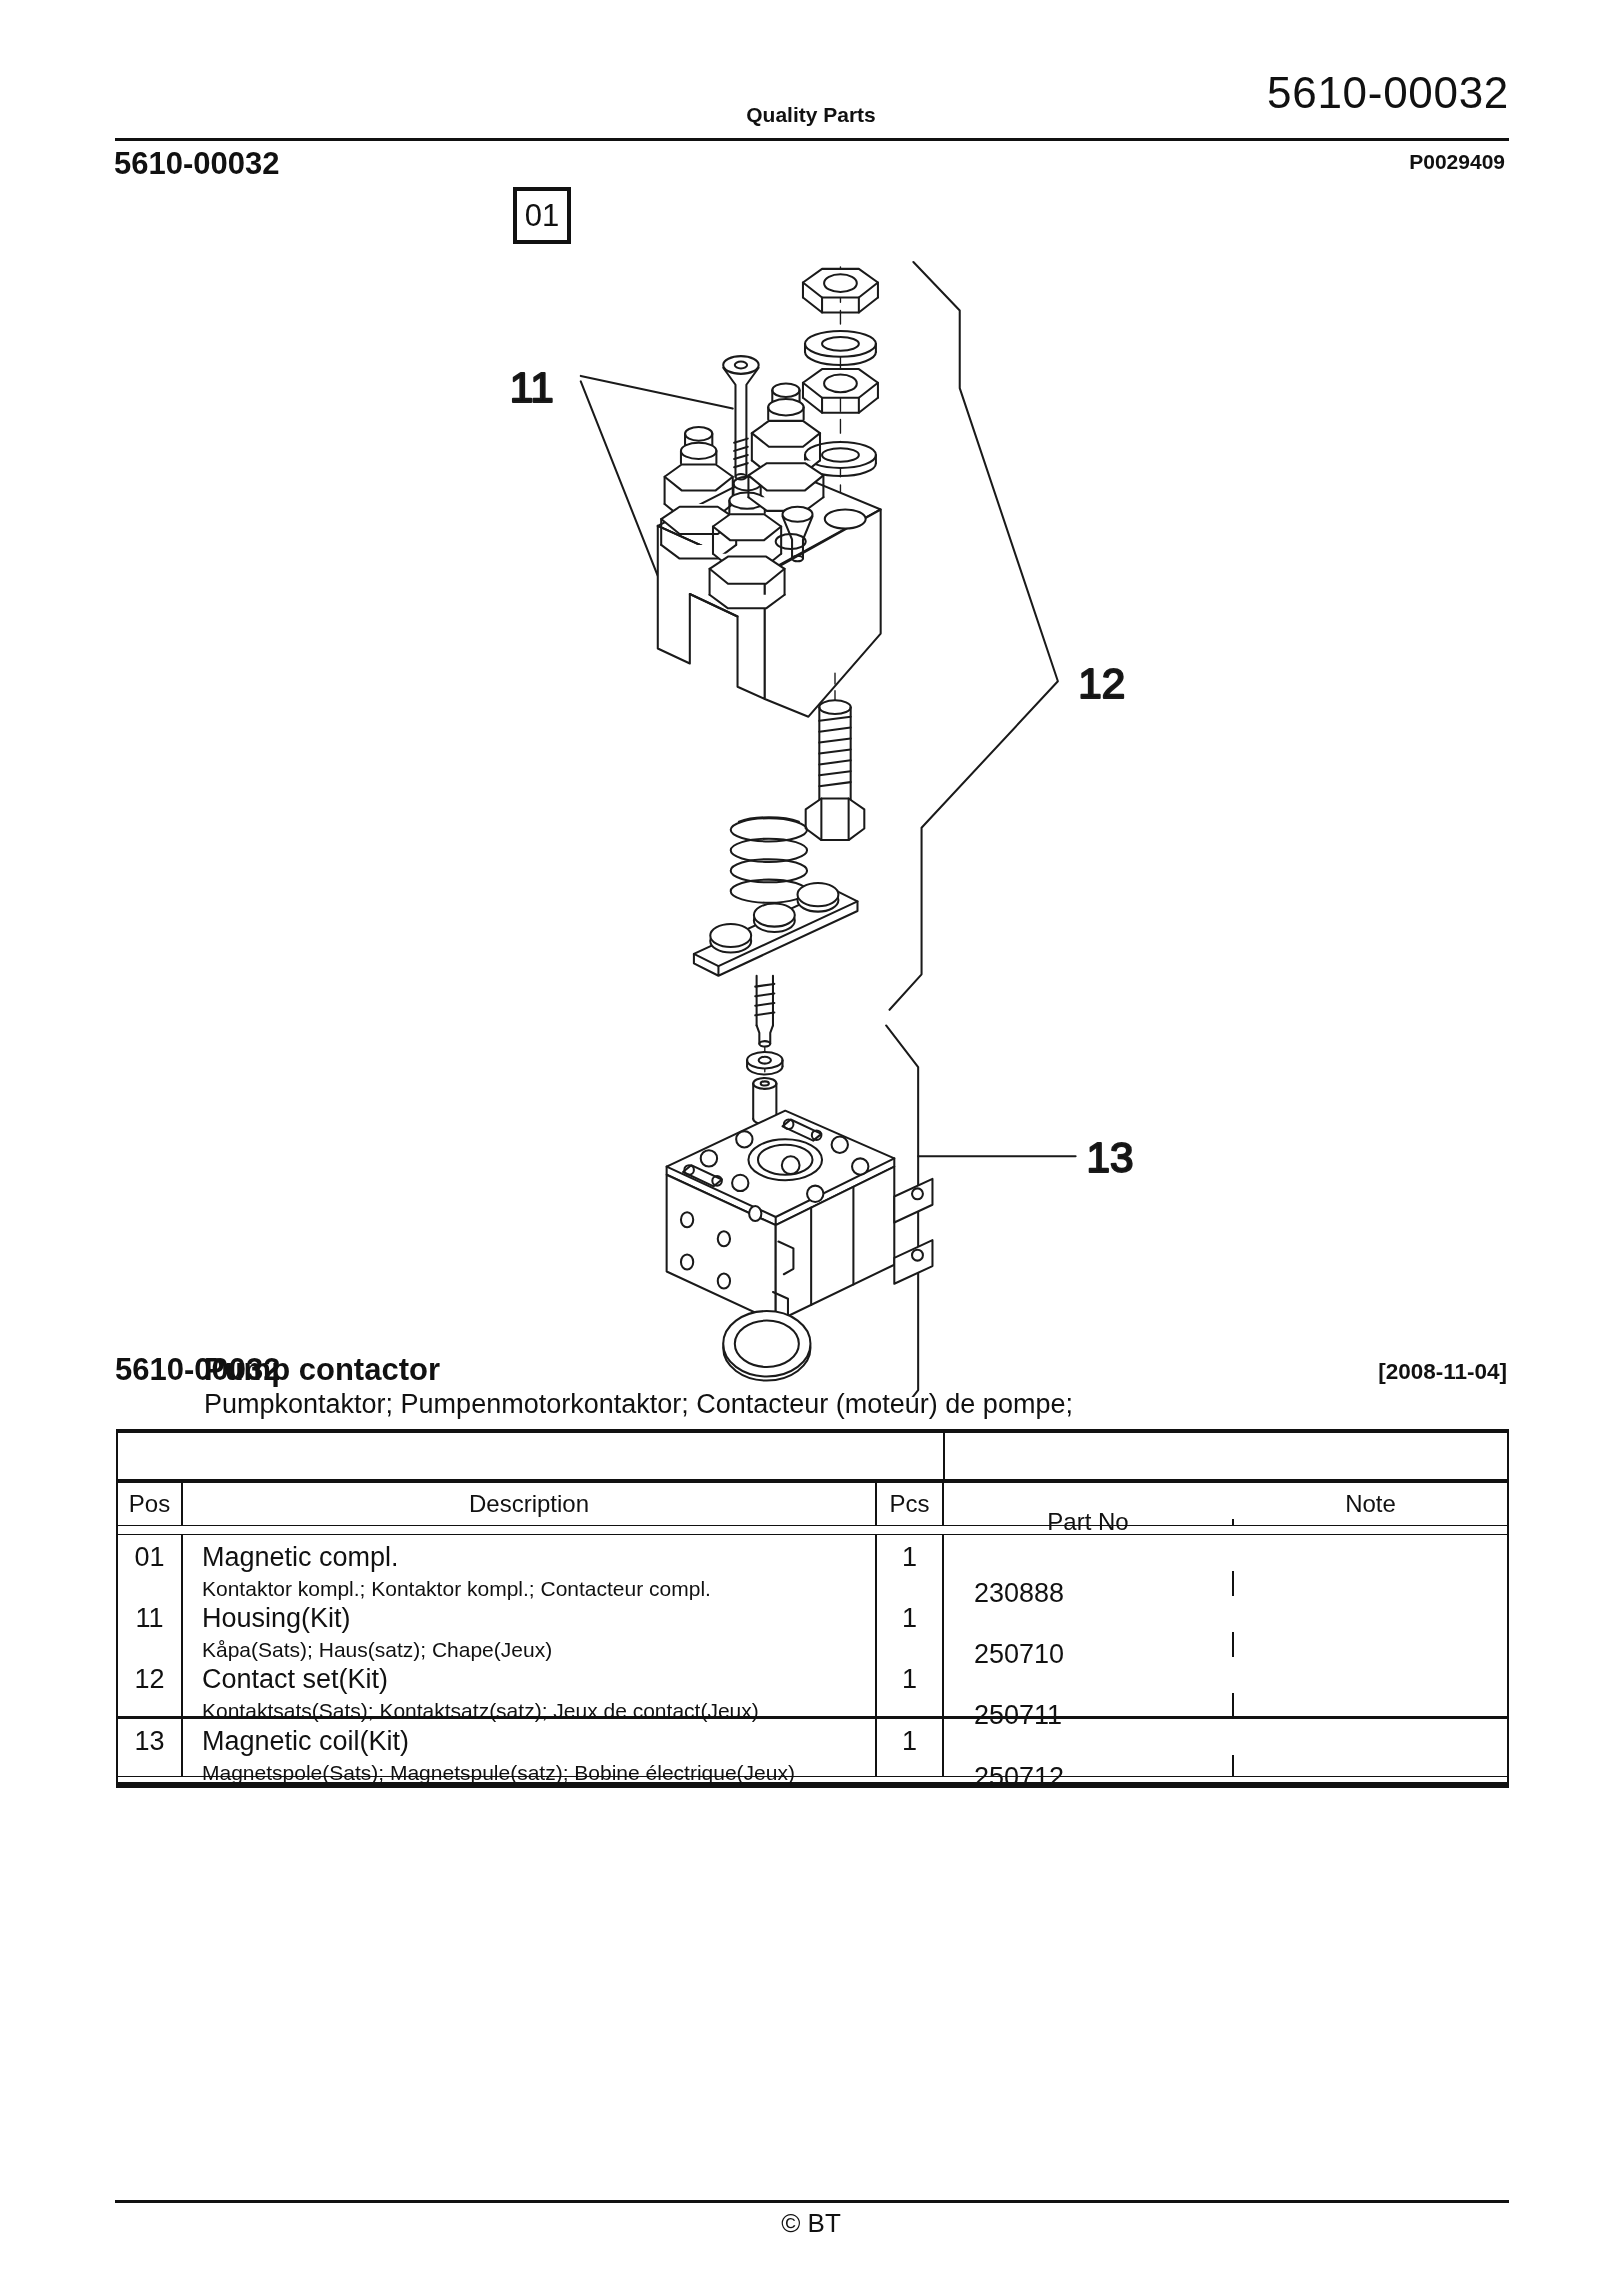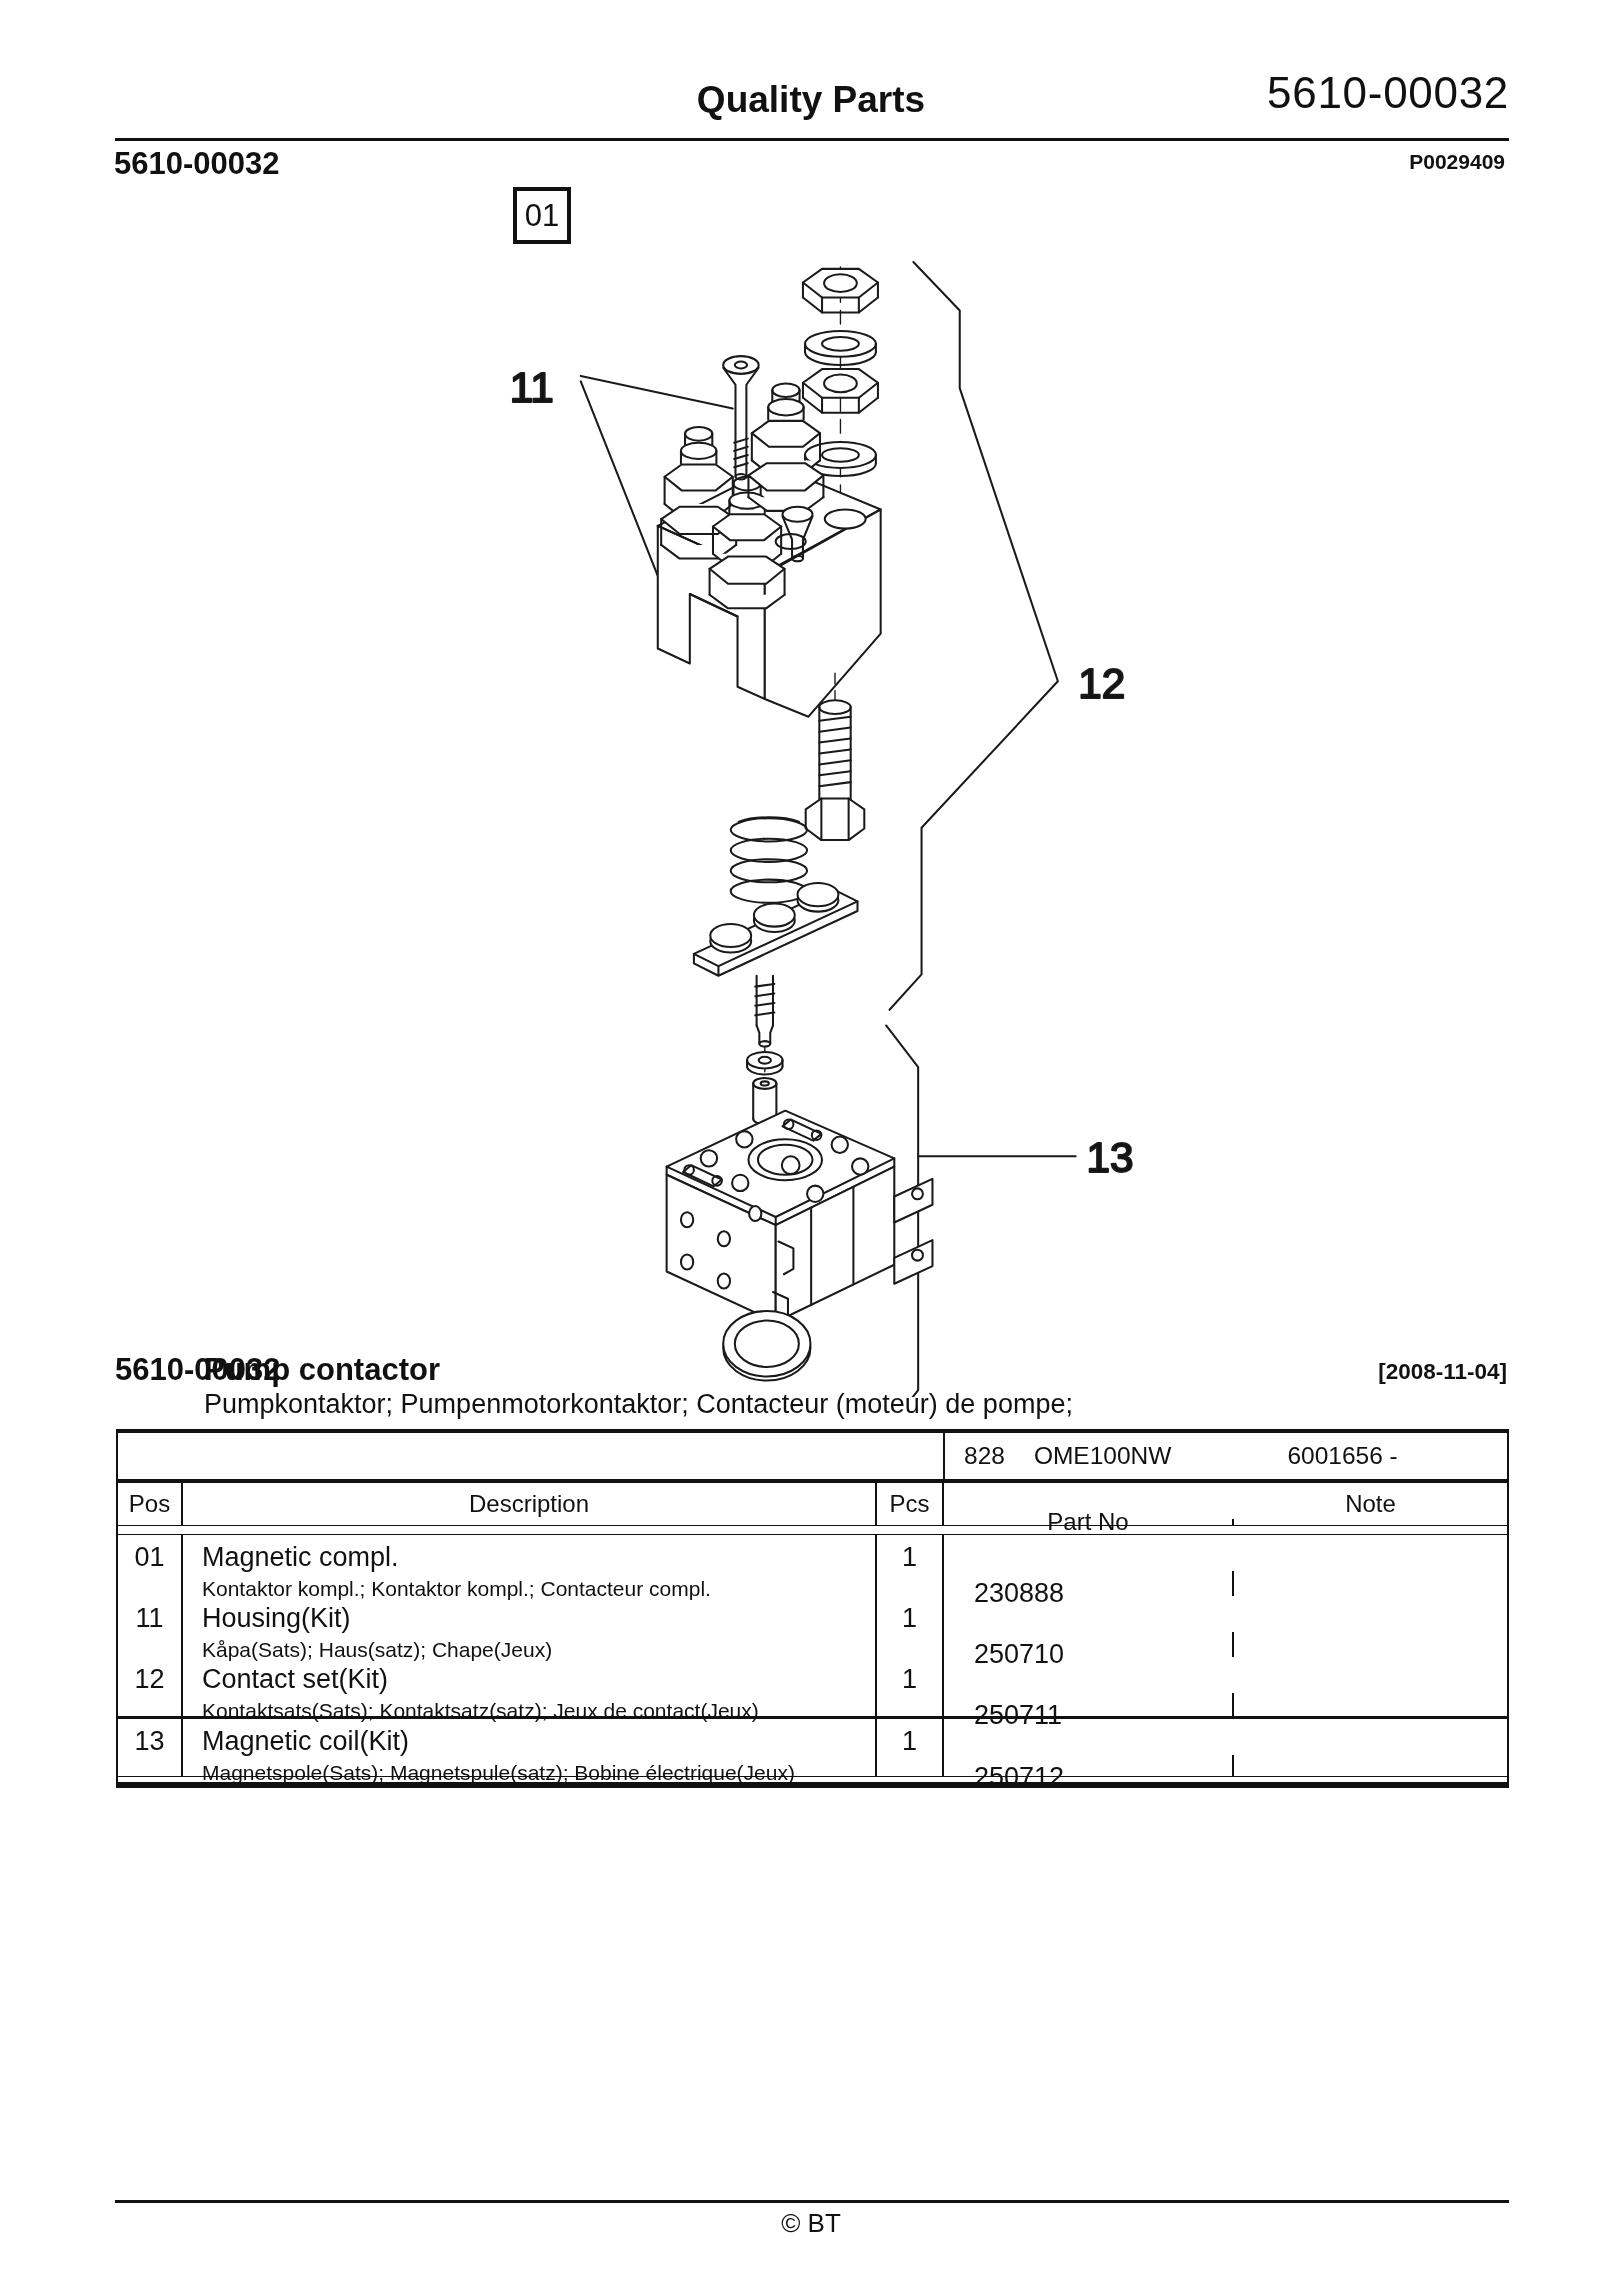--- a/index.html
+++ b/index.html
@@ -1,21 +1,21 @@
 <!DOCTYPE html>
 <html style="font-size:11px"><head>
 <meta charset="utf-8">
 <style>
   html,body{margin:0;padding:0;background:#888;}
   .page{position:relative;width:1622px;height:2295px;background:#ffffff;
         font-family:"Liberation Sans", sans-serif;color:#111;overflow:hidden;}
   .abs{position:absolute;}
   
   .hdr-code{top:68px;right:113px;font-size:44px;letter-spacing:0.7px;}
-  .hdr-title{top:79px;left:0;width:100%;text-align:center;font-size:37px;font-weight:bold;}
+  .hdr-title{top:103px;left:0;width:100%;text-align:center;font-size:21px;font-weight:bold;}
   .rule{left:115px;width:1394px;height:3.4px;background:#111;}
   .hdr-rule{top:138px;}
   .sub-code{top:146px;left:114px;font-size:31px;font-weight:bold;}
   .doc-code{top:150px;right:117px;font-size:21px;font-weight:bold;}
   
   .tt-num{top:1352px;left:115px;font-size:31px;font-weight:bold;}
   .tt-name{top:1352px;left:204px;font-size:31px;font-weight:bold;}
   .tt-date{top:1359px;right:115px;font-size:22.5px;font-weight:bold;}
   .tt-sub{top:1389px;left:204px;font-size:27px;}
   
@@ -300,25 +300,20 @@
   </svg>
 
   <div class="abs tt-num">5610-00032</div>
   <div class="abs tt-name">Pump contactor</div>
   <div class="abs tt-date">[2008-11-04]</div>
   <div class="abs tt-sub">Pumpkontaktor; Pumpenmotorkontaktor; Contacteur (moteur) de pompe;</div>
 
   <div class="abs tbl">
     <div class="trow r-model">
       <div class="cell c1 vline"></div>
-      <div class="cell c2">
-        <span class="m-code">828</span>
-        <span class="m-name">OME100NW</span>
-        <span class="m-serial">6001656 -</span>
-      </div>
     </div>
     <div class="trow r-head">
       <div class="cell c-pos vline">Pos</div>
       <div class="cell c-desc vline">Description</div>
       <div class="cell c-pcs vline">Pcs</div>
       <div class="cell c-part vline">Part No</div>
       <div class="cell c-note">Note</div>
     </div>
     <div class="dbl"></div>
 

